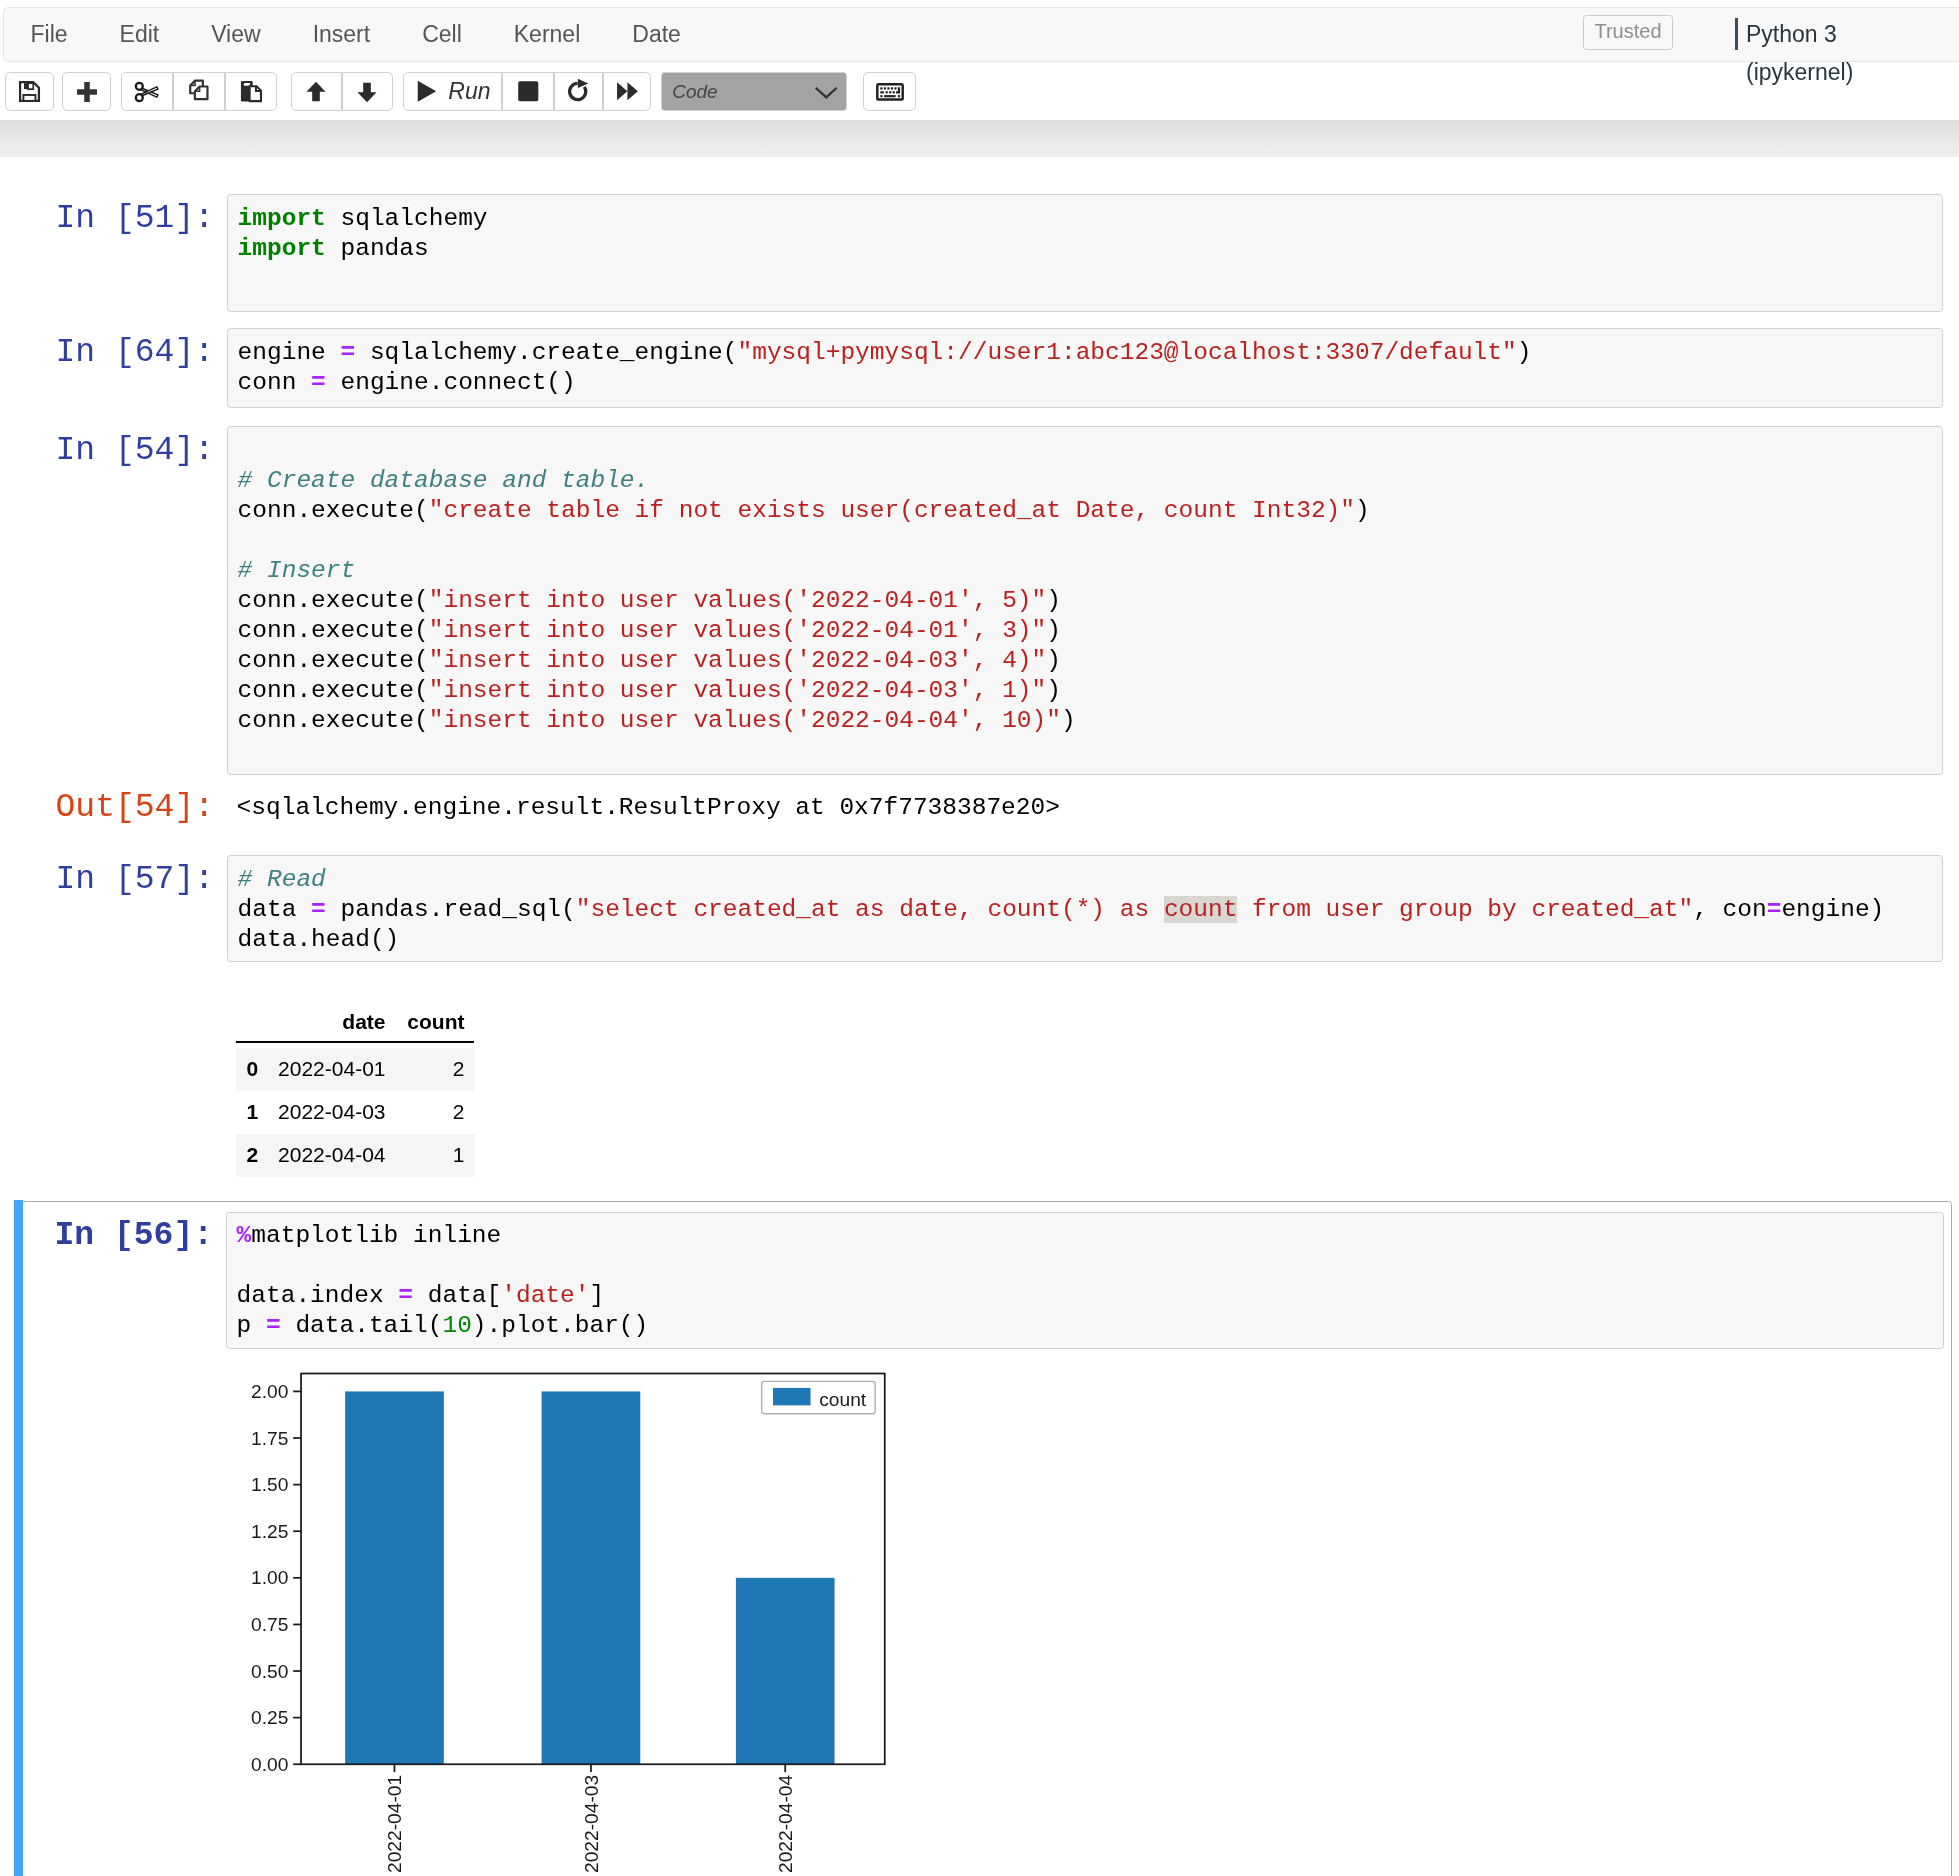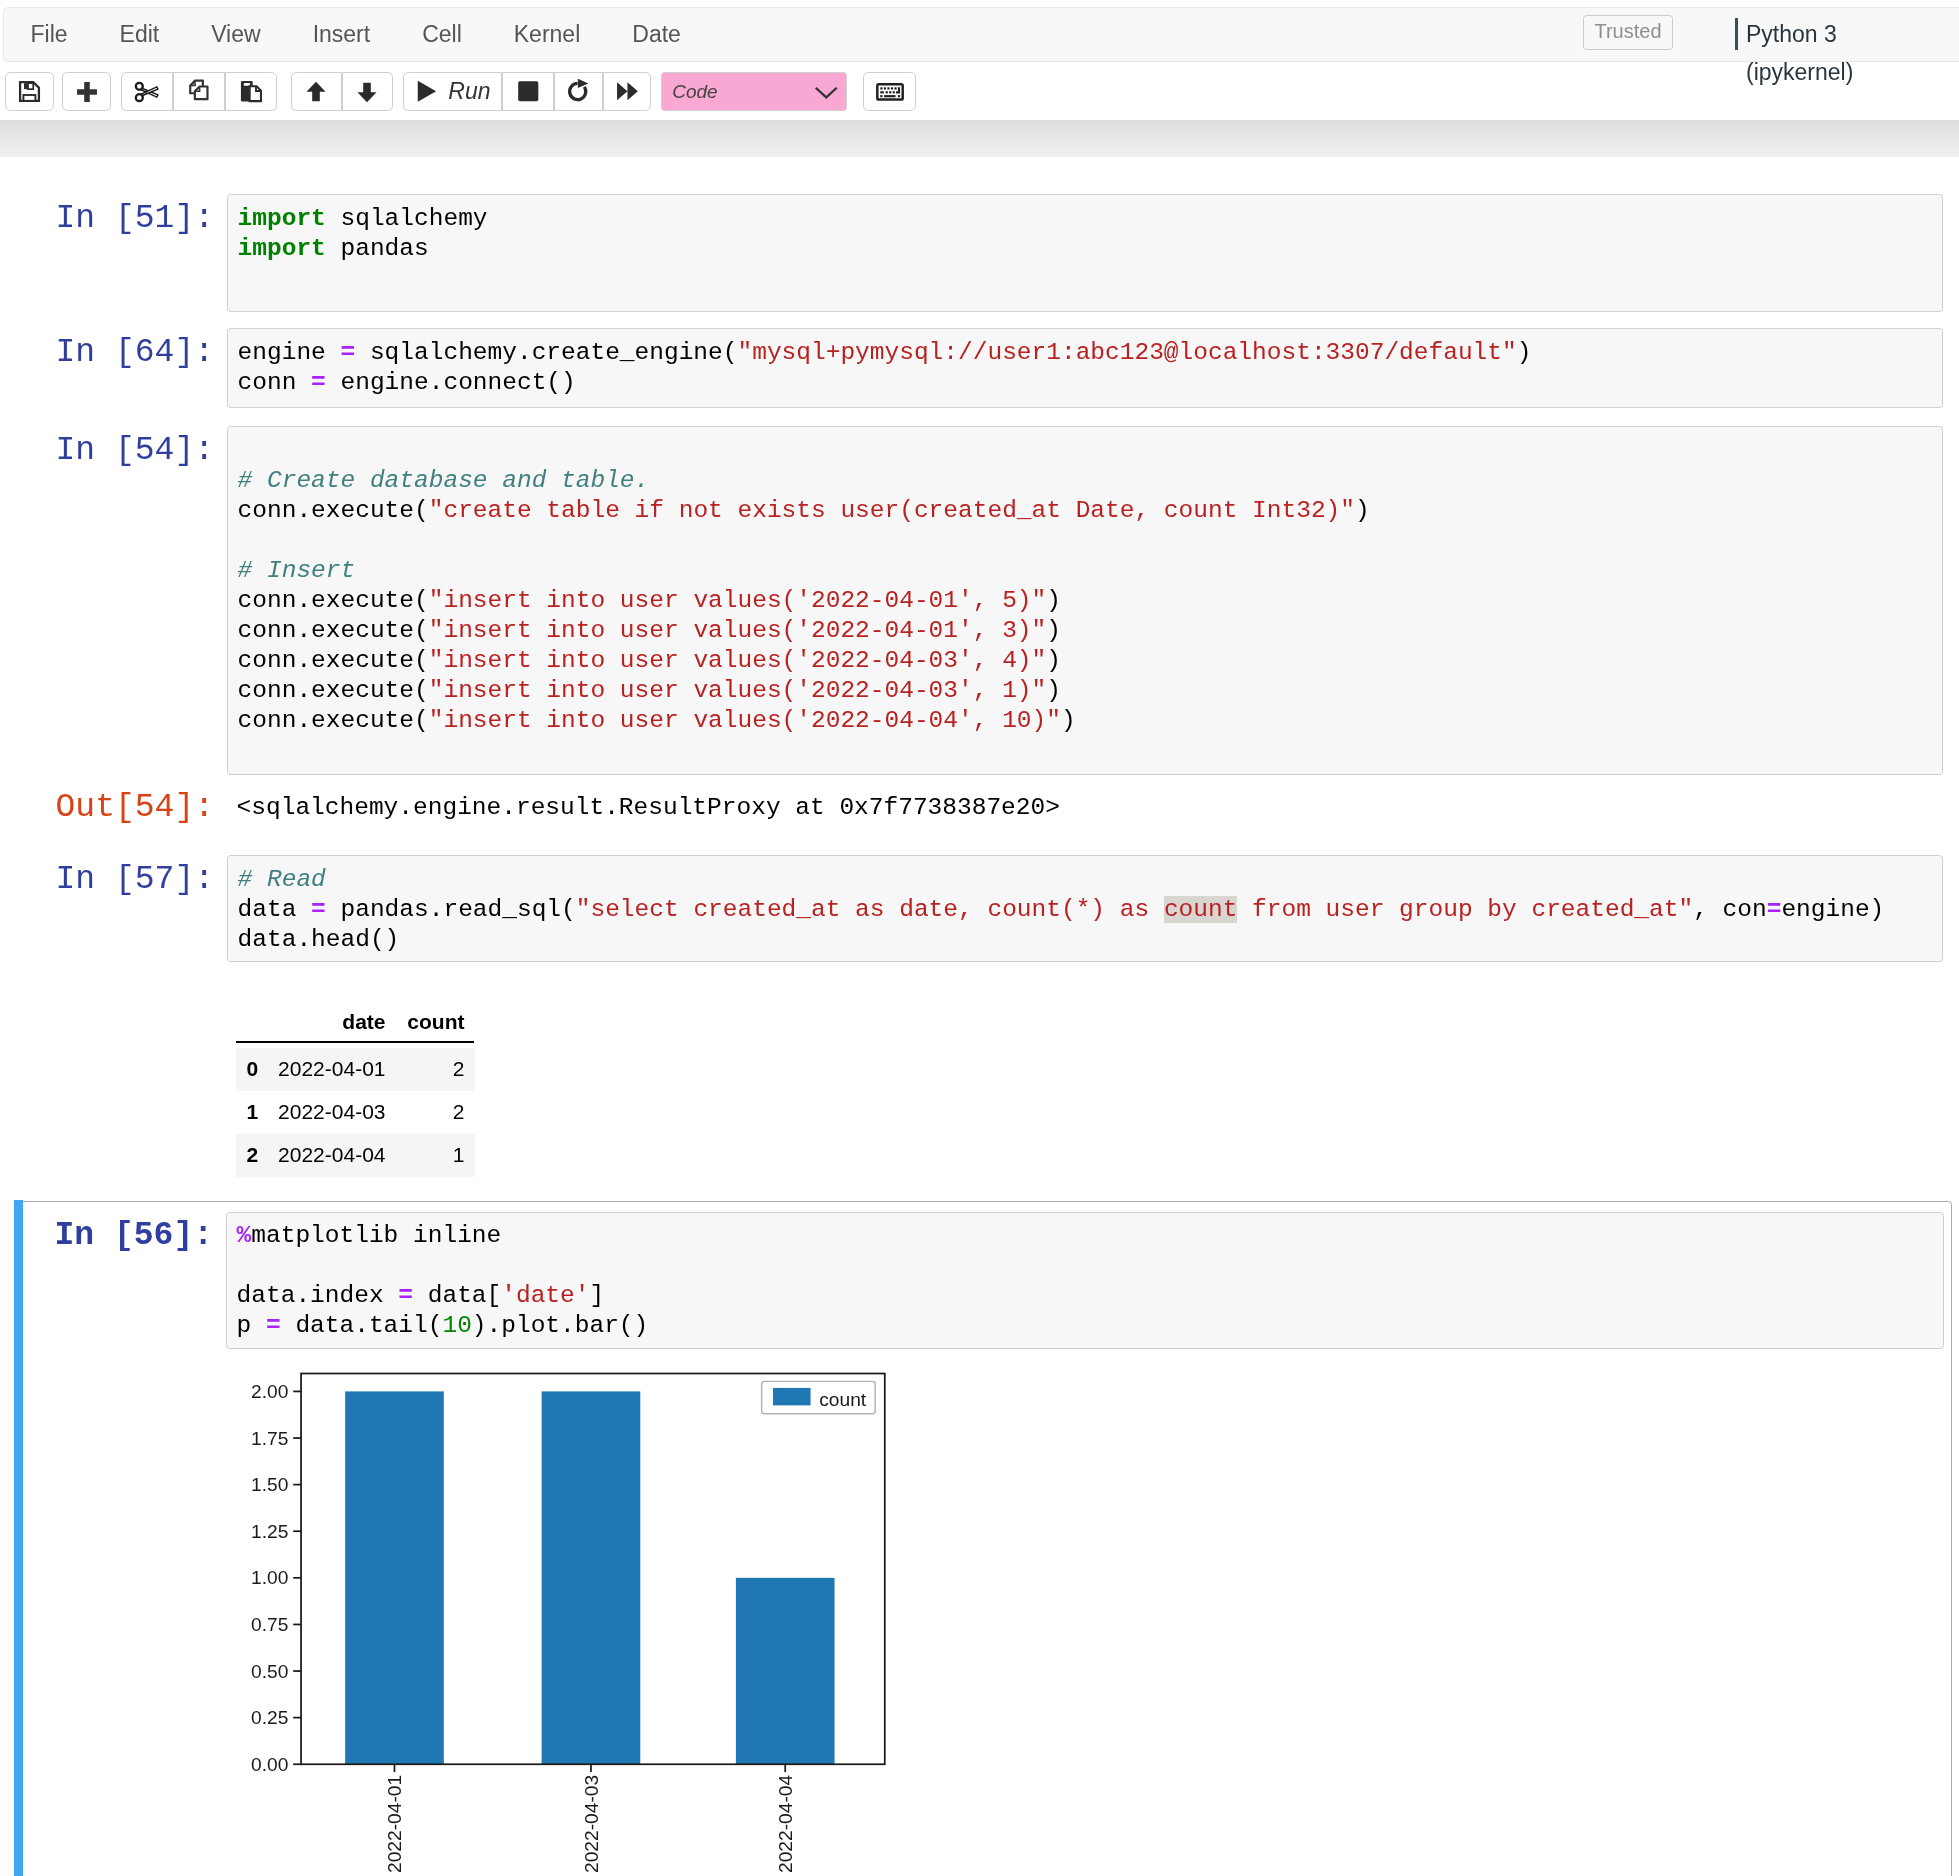--- a/index.html
+++ b/index.html
@@ -19,21 +19,21 @@
 #kname { position:absolute; left:1746px; top:15px; font-size:23px; color:#28353e; line-height:38px; }
 
 #toolbar { position:absolute; left:5.2px; top:72px; height:39px; display:flex;font-style:italic; }
 .tbtn { height:39px; background:#fff; border:1.7px solid #cfcfcf; border-radius:5.2px;
   display:flex; align-items:center; justify-content:center; }
 .grp { display:flex; }
 .grp .tbtn { border-radius:0; border-left-width:0.9px; border-right-width:0.9px; }
 .grp .tbtn:first-child { border-radius:5.2px 0 0 5.2px; border-left-width:1.7px; }
 .grp .tbtn:last-child { border-radius:0 5.2px 5.2px 0; border-right-width:1.7px; }
 .runtxt { font-size:23px; color:#333; margin-left:10.5px; }
-#codesel { width:186px; height:39px; background:#f9a8d4; border:1.7px solid #cfcfcf; border-radius:3.5px;
+#codesel { width:186px; height:39px; background:#a3a3a3; border:1.7px solid #cfcfcf; border-radius:3.5px;
   display:flex; align-items:center; font-size:19px; color:#444; padding-left:10.5px; position:relative; }
 
 #band { position:absolute; left:0; top:120px; width:1960px; height:37px; background:linear-gradient(180deg,#dedede 0%,#e7e7e7 45%,#efefef 100%); }
 
 .cellrow { position:absolute; left:15px; right:0; display:flex; }
 .prompt { width:212px; min-width:212px; text-align:right; padding-right:13px; padding-top:9.6px;
   font-family:"Liberation Mono", monospace; font-size:33px; line-height:30px; color:#303F9F;
   white-space:pre; }
 .oprompt { color:#D84315; }
 .input_area { flex:1; margin-right:16.6px; border:1.7px solid #cfcfcf; border-radius:3.5px;

